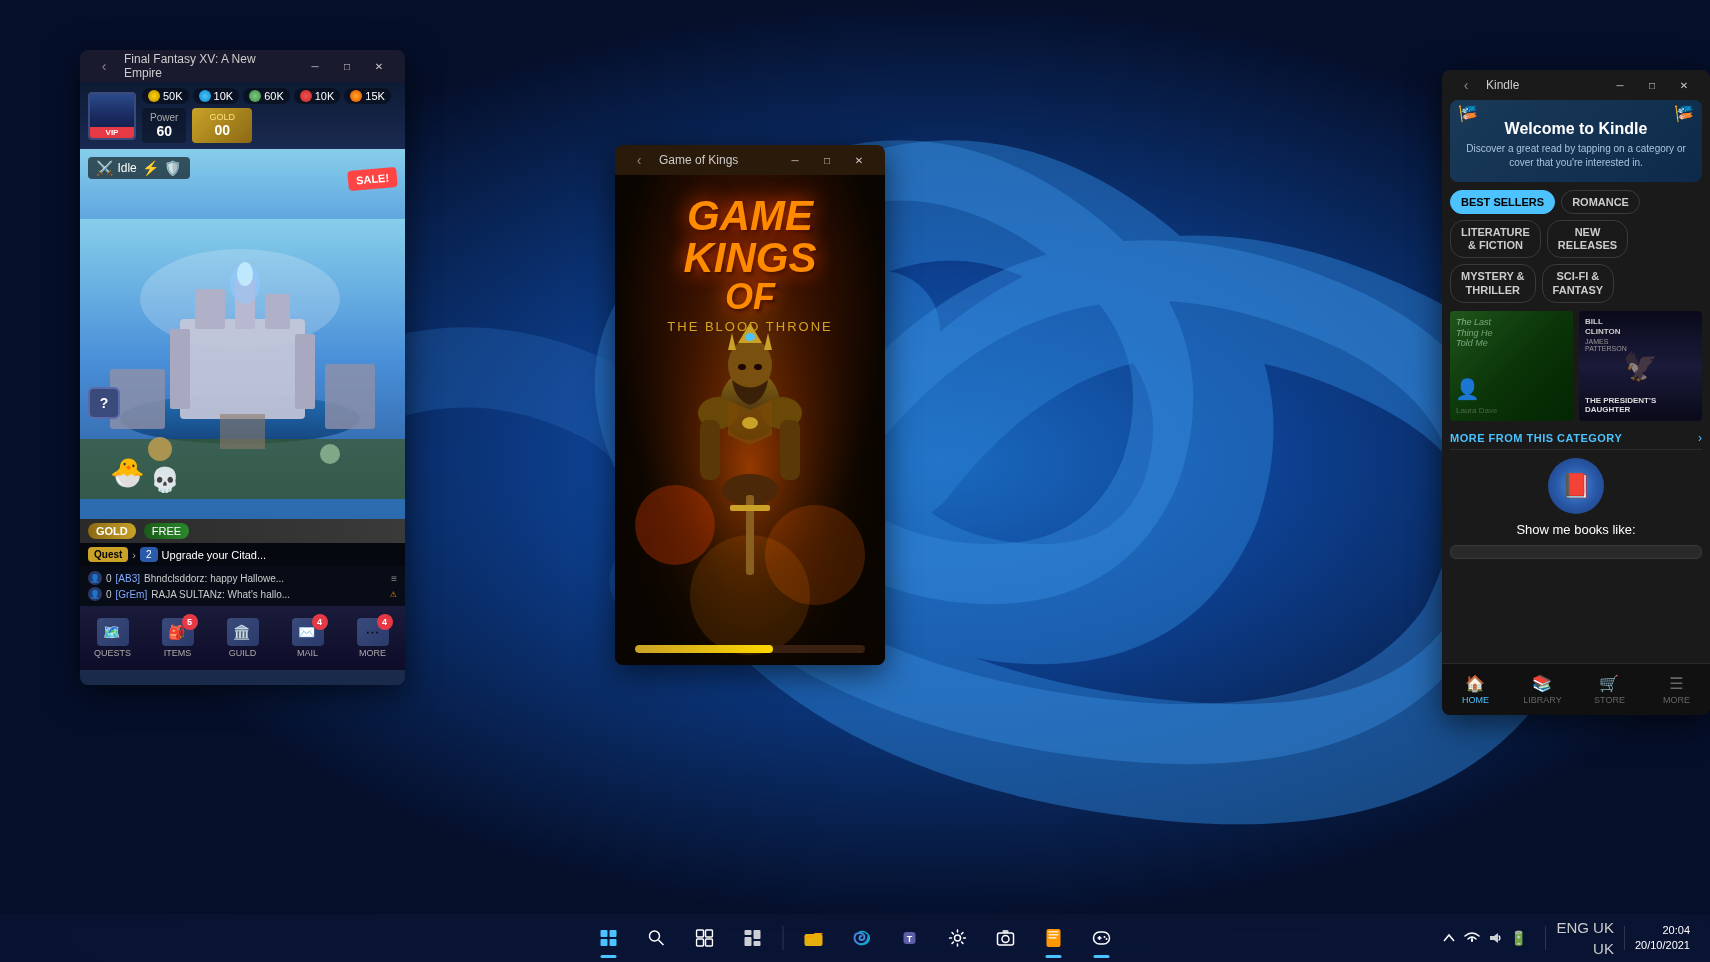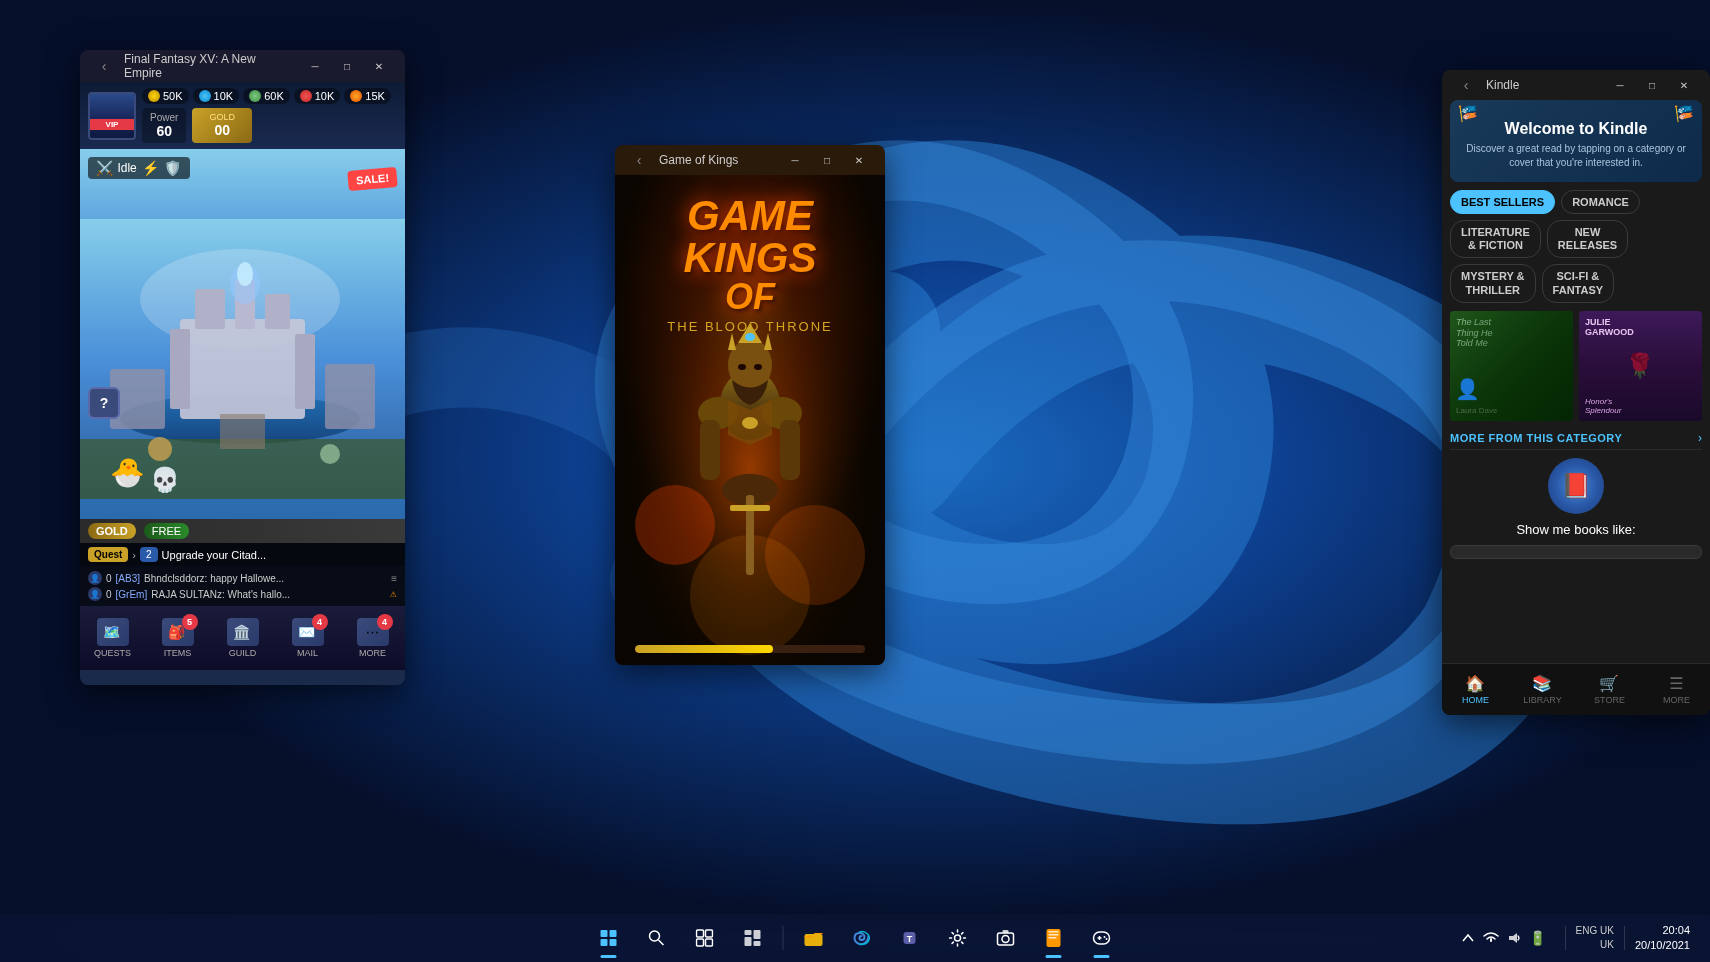--- a/index.html
+++ b/index.html
@@ -180,21 +180,21 @@
       position: relative;
       overflow: hidden;
     }
     .ff-avatar-img {
       width: 100%;
       height: 100%;
       background: linear-gradient(180deg, #2a4a8a 0%, #1a2a60 50%, #0d1a40 100%);
     }
     .vip-badge {
       position: absolute;
-      bottom: 8px;
+      bottom: 0;
       left: 0;
       right: 0;
       background: #e63946;
       color: #fff;
       font-size: 8px;
       font-weight: bold;
       text-align: center;
       padding: 1px 0;
     }
     .ff-stats {
@@ -1053,30 +1053,31 @@
         <div class="book-cover book-cover-1">
           <div class="book-title-overlay">
             <div style="font-size:9px; color:#c8e6c9; font-style:italic; line-height:1.2;">The Last<br>Thing He<br>Told Me</div>
             <div style="font-size:8px; color:#aaa; margin-top:auto;">Laura Dave</div>
           </div>
 
           <div style="position:absolute; top:0; left:0; right:0; bottom:0; background: linear-gradient(135deg, rgba(0,80,0,0.3) 0%, rgba(0,40,0,0.8) 100%);"></div>
           <div style="position:absolute; bottom:20px; left:5px; font-size:20px;">👤</div>
         </div>
 
-
-        <div class="book-cover book-cover-3">
-          <div style="position:absolute; top:0; left:0; right:0; bottom:0; background: linear-gradient(180deg, #3d1a5a 0%, #2a0d3a 50%, #1a0a2a 100%);"></div>
+        <div class="book-cover book-cover-2">
+          <div style="position:absolute; top:0; left:0; right:0; bottom:0; background: linear-gradient(180deg, #0a0a1a 0%, #1a1a3a 50%, #0a0a1a 100%);"></div>
           <div class="book-title-overlay">
-            <div style="font-size:9px; color:#e8c4f0; font-weight:bold; z-index:1;">JULIE<br>GARWOOD</div>
-            <div style="font-size:8px; color:#d4a0e0; margin-top:auto; z-index:1; font-style:italic;">Honor's<br>Splendour</div>
+            <div style="font-size:8px; color:#ccc; font-weight:bold; line-height:1.3; z-index:1;">BILL<br>CLINTON</div>
+            <div style="font-size:7px; color:#999; z-index:1;">JAMES<br>PATTERSON</div>
+            <div style="font-size:8px; color:#ddd; font-weight:bold; margin-top:auto; z-index:1; line-height:1.2;">THE PRESIDENT'S<br>DAUGHTER</div>
           </div>
 
-          <div style="position:absolute; top:50%; left:50%; transform:translate(-50%,-50%); font-size:24px; opacity:0.5;">🌹</div>
-        </div>
+          <div style="position:absolute; top:50%; left:50%; transform:translate(-50%,-50%); font-size:28px; opacity:0.5;">🦅</div>
+        </div>
+
       </div>
 
       <div class="more-category">
         <span class="more-cat-text">MORE FROM THIS CATEGORY</span>
         <span class="more-cat-arrow">›</span>
       </div>
 
       <div style="height:1px; background:#2a2a2a; margin:0 8px;"></div>
 
       <div class="books-like-section">
@@ -1219,21 +1220,21 @@
           <path d="M4 8 Q8 4 12 8" stroke="white" stroke-width="1.5" fill="none" stroke-linecap="round"></path>
           <path d="M1 5 Q8 -1 15 5" stroke="white" stroke-width="1.5" fill="none" stroke-linecap="round"></path>
         </svg>
         <svg width="14" height="14" viewBox="0 0 14 14">
           <polygon points="2,5 6,5 10,2 10,12 6,9 2,9" fill="white" opacity="0.8"></polygon>
           <path d="M11 5 Q13 7 11 9" stroke="white" stroke-width="1.2" fill="none" stroke-linecap="round"></path>
         </svg>
         <span style="font-size:14px; color:white; opacity:0.8;">🔋</span>
       </div>
       <div class="taskbar-sep"></div>
-      <div style="font-size:10px; text-align:right; color:#ccc; line-height:1.4;">
+      <div style="font-size:15px; text-align:right; color:#ccc; line-height:1.4;">
         <div>ENG UK</div>
         <div>UK</div>
       </div>
       <div class="taskbar-sep"></div>
       <div class="clock">
         <div>20:04</div>
         <div>20/10/2021</div>
       </div>
       <div style="width:6px;"></div>
     </div>

